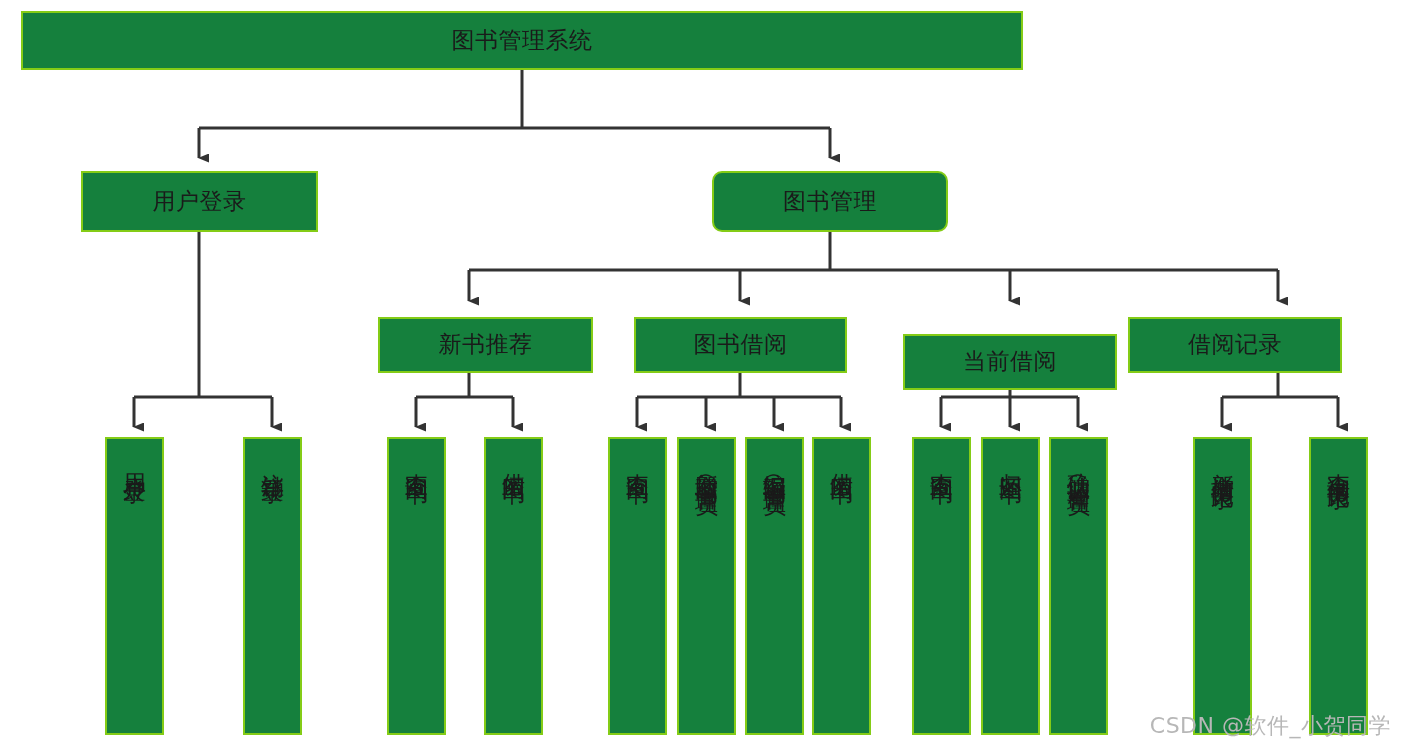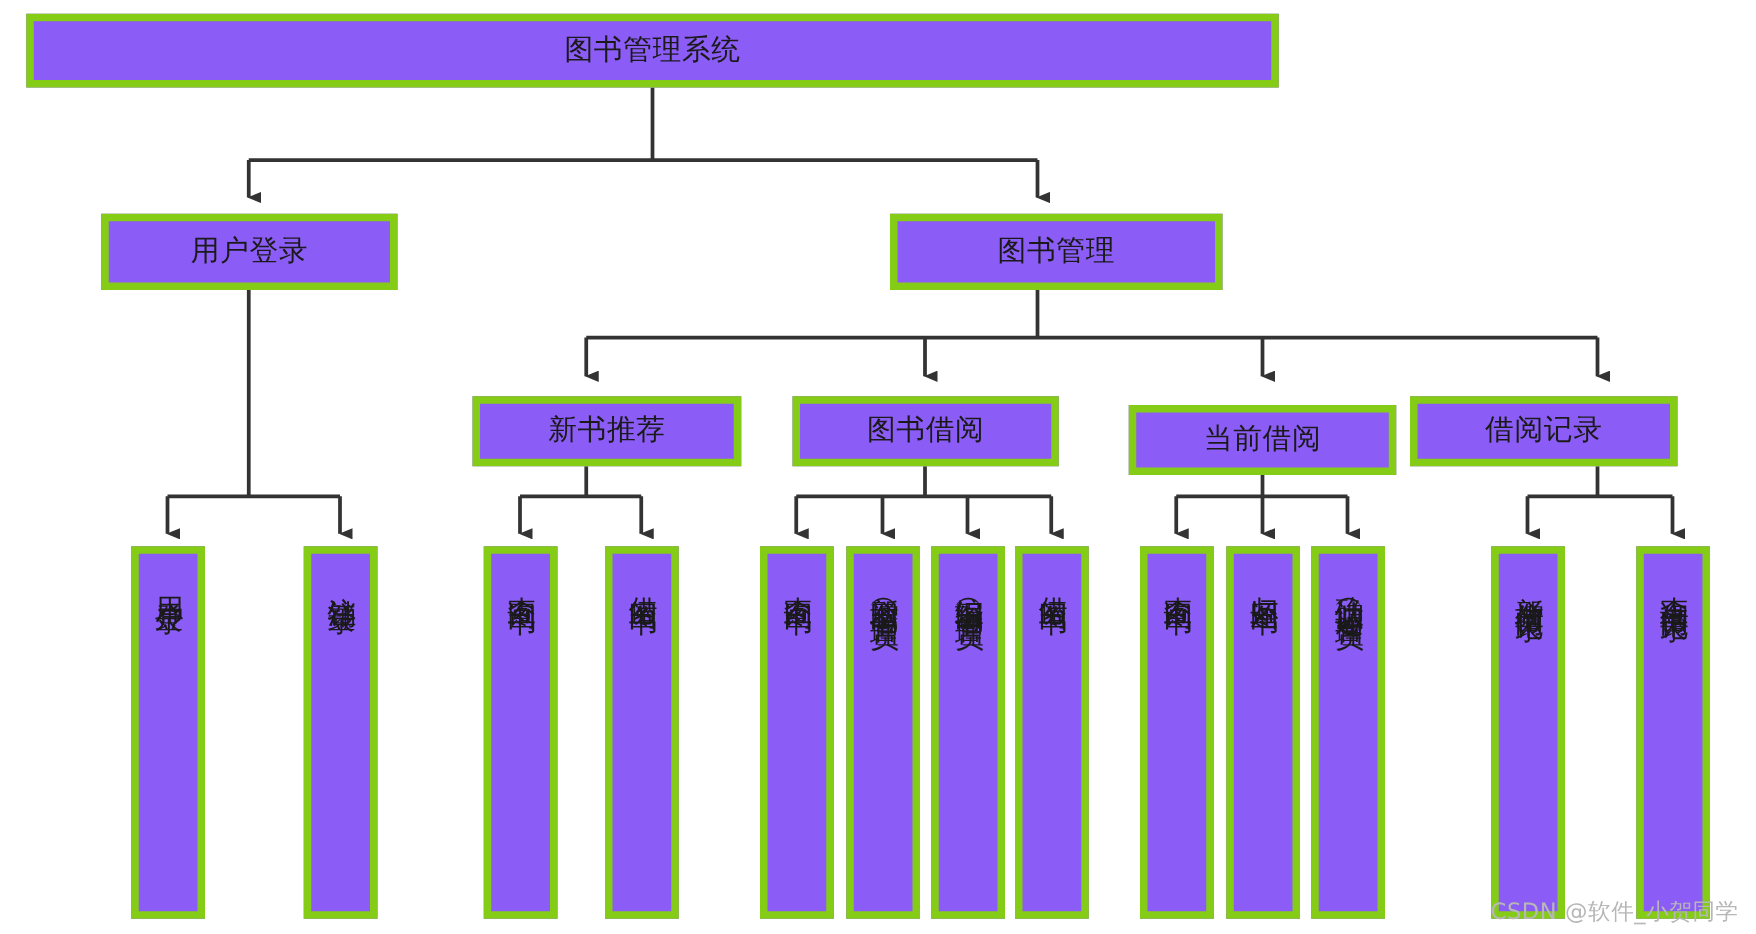--- a/index.html
+++ b/index.html
@@ -21,22 +21,22 @@
   #diagram-svg {
     position: absolute;
     left: 0;
     top: 0;
     width: 1405px;
     height: 747px;
   }
   .node {
     position: absolute;
     box-sizing: border-box;
-    background: #8b5cf6;
-    border: 6px solid #84cc16;
+    background: #15803d;
+    border: 2px solid #84cc16;
     display: flex;
     align-items: center;
     justify-content: center;
     z-index: 2;
   }
   .node-label {
     color: #1a1a1a;
     line-height: 1.12;
     text-align: center;
     white-space: pre;
@@ -54,21 +54,21 @@
     writing-mode: vertical-rl;
     text-orientation: upright;
     font-size: 23px;
     letter-spacing: 3px;
     line-height: 1;
   }
   #watermark {
     position: absolute;
     right: 14px;
     bottom: 6px;
-    font-size: 18px;
+    font-size: 22px;
     color: #b7b7b7;
     z-index: 5;
     white-space: nowrap;
     letter-spacing: 0.5px;
   }
 </style>
 </head>
 <body>
 
 <div id="diagram-root">
@@ -125,33 +125,33 @@
   </svg>
 
   <div class="node horizontal" style="left:21px; top:11px; width:1002px; height:59px;">
     <span class="node-label">图书管理系统</span>
   </div>
 
   <div class="node horizontal" style="left:81px; top:171px; width:237px; height:61px;">
     <span class="node-label">用户登录</span>
   </div>
 
-  <div class="node horizontal" style="left:712px; top:171px; width:266px; height:61px;">
+  <div class="node horizontal" style="left:712px; top:171px; width:236px; height:61px;border-radius:10px;">
     <span class="node-label">图书管理</span>
   </div>
 
   <div class="node horizontal" style="left:362px; top:317px; width:215px; height:56px;margin-left:16px;">
     <span class="node-label">新书推荐</span>
   </div>
 
   <div class="node horizontal" style="left:634px; top:317px; width:213px; height:56px;">
     <span class="node-label">图书借阅</span>
   </div>
 
-  <div class="node horizontal" style="left:903px; top:324px; width:214px; height:56px;">
+  <div class="node horizontal" style="left:903px; top:334px; width:214px; height:56px;">
     <span class="node-label">当前借阅</span>
   </div>
 
   <div class="node horizontal" style="left:1128px; top:317px; width:214px; height:56px;">
     <span class="node-label">借阅记录</span>
   </div>
 
   <div class="node vertical" style="left:105px; top:437px; width:59px; height:298px;">
     <span class="node-label">用户登录</span>
   </div>

